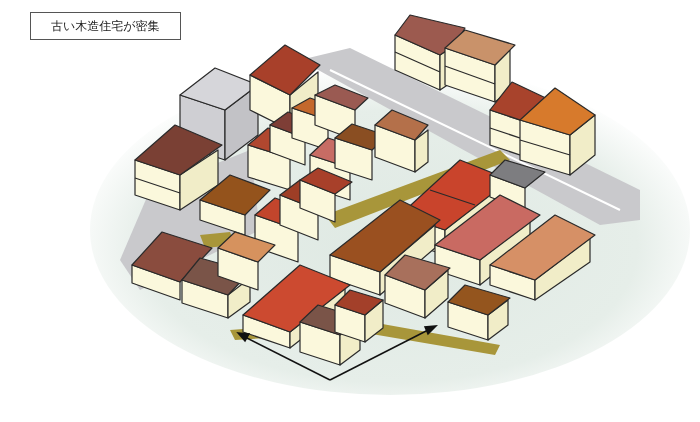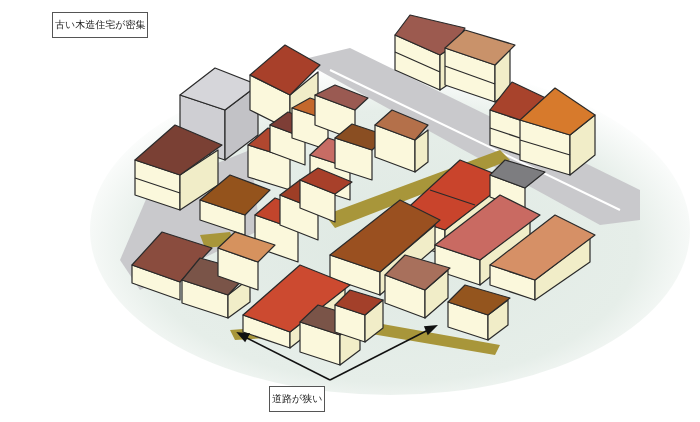--- a/index.html
+++ b/index.html
@@ -1,18 +1,18 @@
 <!DOCTYPE html>
 <html><head>
 <meta charset="utf-8">
 <style>
   html, body { margin:0; padding:0; background:#ffffff; }
   #stage { position:relative; width:700px; height:422px; overflow:hidden; background:#ffffff; font-family:"DejaVu Sans", sans-serif; }
   svg.scene { position:absolute; left:0; top:0; width:700px; height:422px; }
-  .label { position:absolute; background:#ffffff; border:1.5px solid #555555; color:#222222; font-size:10px; line-height:1; padding:7px 2px; white-space:nowrap;margin-left:22px; }
+  .label { position:absolute; background:#ffffff; border:1.5px solid #555555; color:#222222; font-size:12px; line-height:1; padding:7px 20px; white-space:nowrap; }
   #label-top { left:30px; top:12px; }
   #label-park { left:528px; top:309px; }
   #label-road { left:247px; top:386px; }
 </style>
 </head>
 <body>
 
 <div id="stage">
   <svg class="scene" viewBox="0 0 700 422">
     <defs>
@@ -191,14 +191,13 @@
 
     <g stroke="#111111" stroke-width="1.5" fill="#111111">
       <line x1="330" y1="380" x2="241" y2="335"></line>
       <polygon points="238,333 249,334 245,341"></polygon>
       <line x1="330" y1="380" x2="432" y2="328"></line>
       <polygon points="436,326 428,334 425,327"></polygon>
     </g>
   </svg>
 
   <div class="label" id="label-top">古い木造住宅が密集</div>
-  <div class="label" id="label-road">道路が狭い</div>
 </div>
 
 </body></html>

